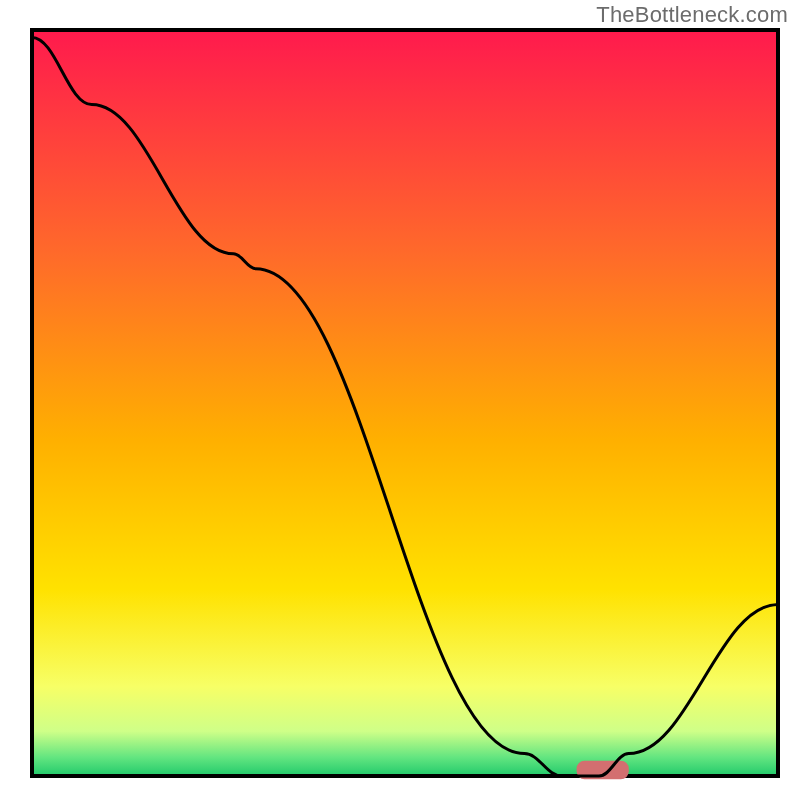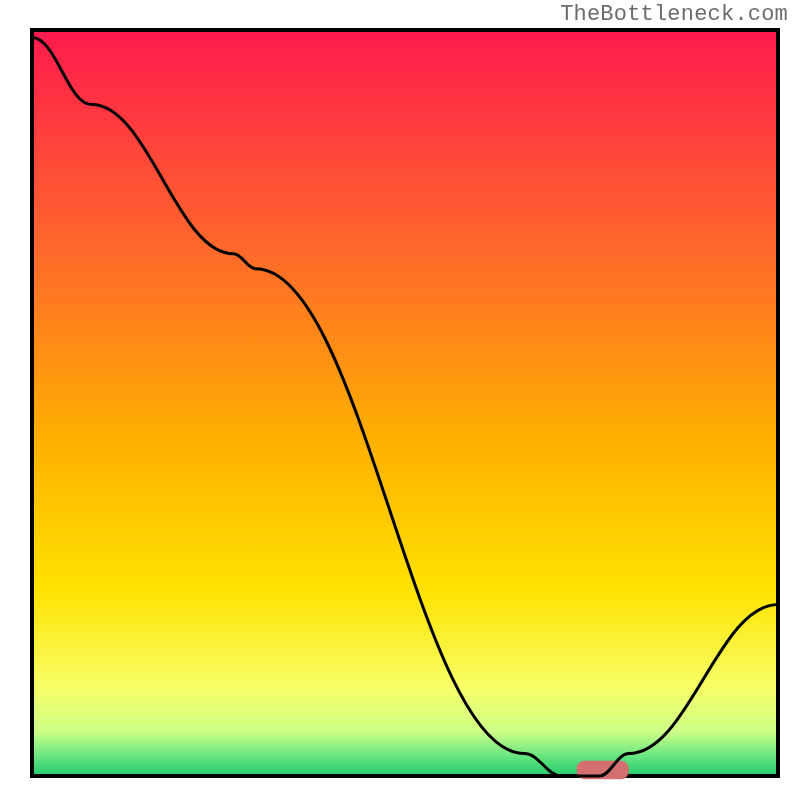--- a/index.html
+++ b/index.html
@@ -8,21 +8,20 @@
     width: 800px;
     height: 800px;
     background: #ffffff;
     font-family: Arial, Helvetica, sans-serif;
   }
   .canvas {
     position: relative;
     width: 800px;
     height: 800px;
     background: #ffffff;
-    font-family: Liberation Mono, monospace;
   }
   .watermark {
     position: absolute;
     top: 2px;
     right: 12px;
     color: #6c6c6c;
     font-size: 22px;
     font-weight: 500;
     letter-spacing: 0.2px;
   }

